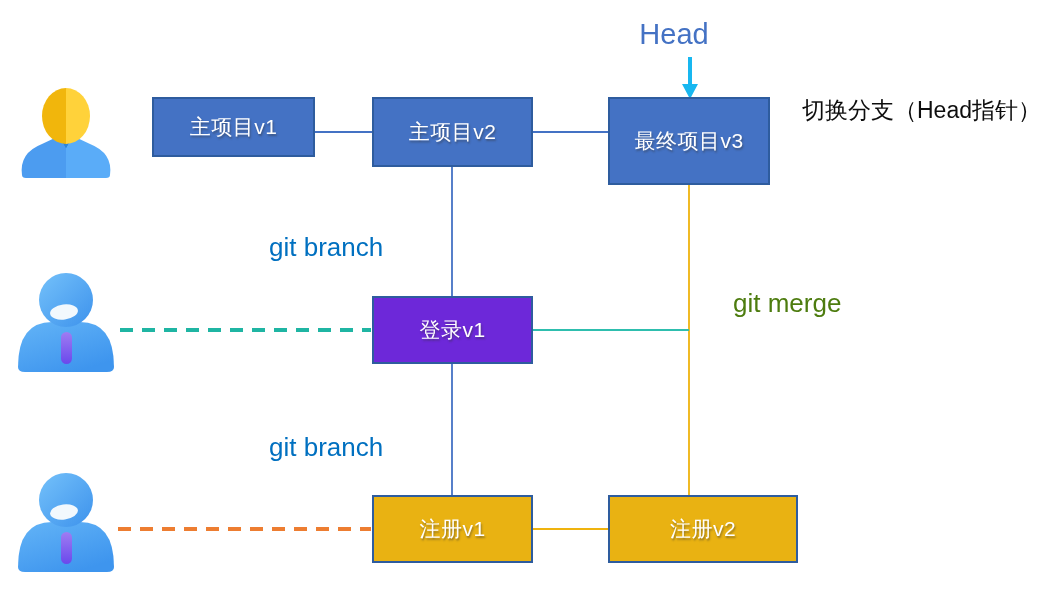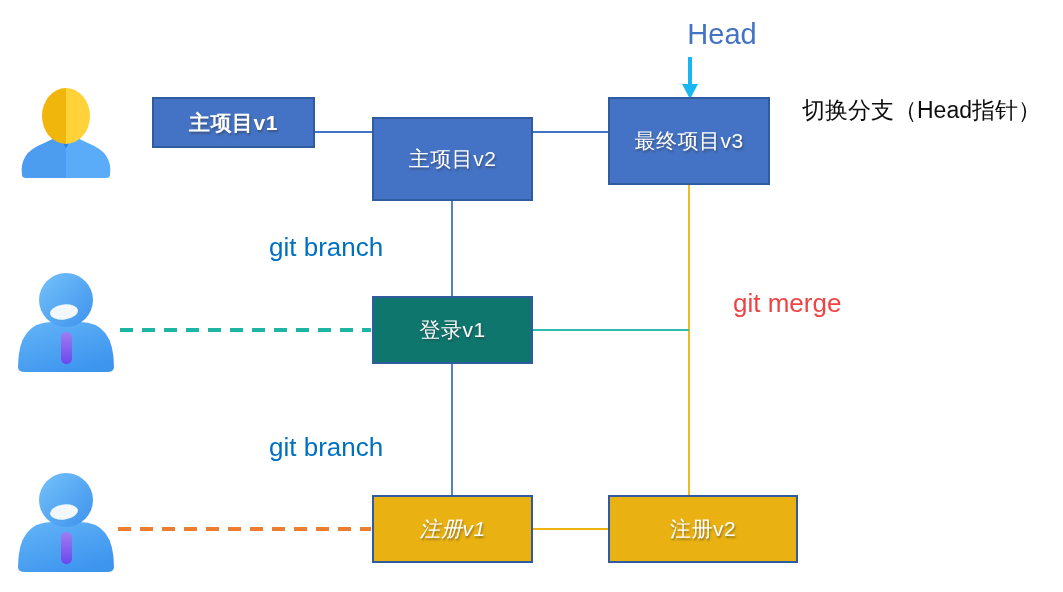--- a/index.html
+++ b/index.html
@@ -9,37 +9,37 @@
   }
   #connector-layer { position:absolute; left:0; top:0; z-index:1; }
   .node {
     position:absolute; z-index:2; box-sizing:border-box;
     display:flex; align-items:center; justify-content:center;
     border:2px solid #2E5C9E; color:#ffffff; font-size:21px;
     text-shadow:1px 2px 2px rgba(50,50,50,0.45);
     letter-spacing:0.5px;
   }
   .node.blue  { background:#4472C4; }
-  .node.teal  { background:#0f766e; }
+  .node.teal  { background:#6d28d9; }
   .node.gold  { background:#E9B212; }
-  #node-main-v1     { left:152px; top:97px;  width:163px; height:51px;font-weight:bold; }
-  #node-main-v2     { left:372px; top:97px;  width:161px; height:84px;margin-top:20px; }
+  #node-main-v1     { left:152px; top:97px;  width:163px; height:60px; }
+  #node-main-v2     { left:372px; top:97px;  width:161px; height:70px; }
   #node-final-v3    { left:608px; top:97px;  width:162px; height:88px; }
   #node-login-v1    { left:372px; top:296px; width:161px; height:68px; }
-  #node-register-v1 { left:372px; top:495px; width:161px; height:68px;font-style:italic; }
+  #node-register-v1 { left:372px; top:495px; width:161px; height:68px; }
   #node-register-v2 { left:608px; top:495px; width:190px; height:68px; }
 
   .txt { position:absolute; z-index:3; white-space:nowrap; }
-  #head-label { left:676px; top:18px; width:92px; text-align:center;
+  #head-label { left:628px; top:18px; width:92px; text-align:center;
                 font-size:29px; color:#4472C4; }
   #checkout-note { left:802px; top:92px; color:#0d0d0d; font-size:22px; line-height:37px; }
   #checkout-note .l2 { font-size:23px; }
   #branch-note-upper { left:269px; top:232px; font-size:26px; color:#0070C0; }
   #branch-note-lower { left:269px; top:432px; font-size:26px; color:#0070C0; }
-  #merge-note { left:733px; top:286px; color:#ef4444; font-size:26px; line-height:35px; }
+  #merge-note { left:733px; top:286px; color:#4d7c0f; font-size:26px; line-height:35px; }
   #merge-note .l2 { font-size:27px; }
 </style>
 </head>
 <body>
 
 <div id="slide">
 
   <svg id="connector-layer" width="1063" height="592" viewBox="0 0 1063 592">
     <defs>
       <linearGradient id="gMgrHead" x1="0" y1="0" x2="1" y2="0">

